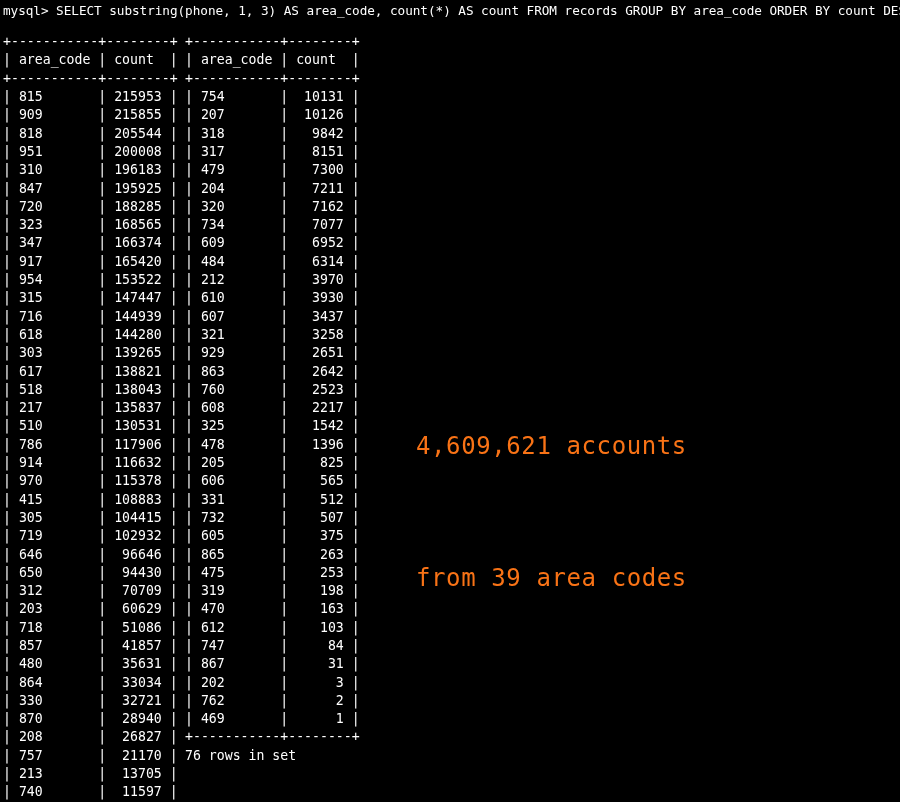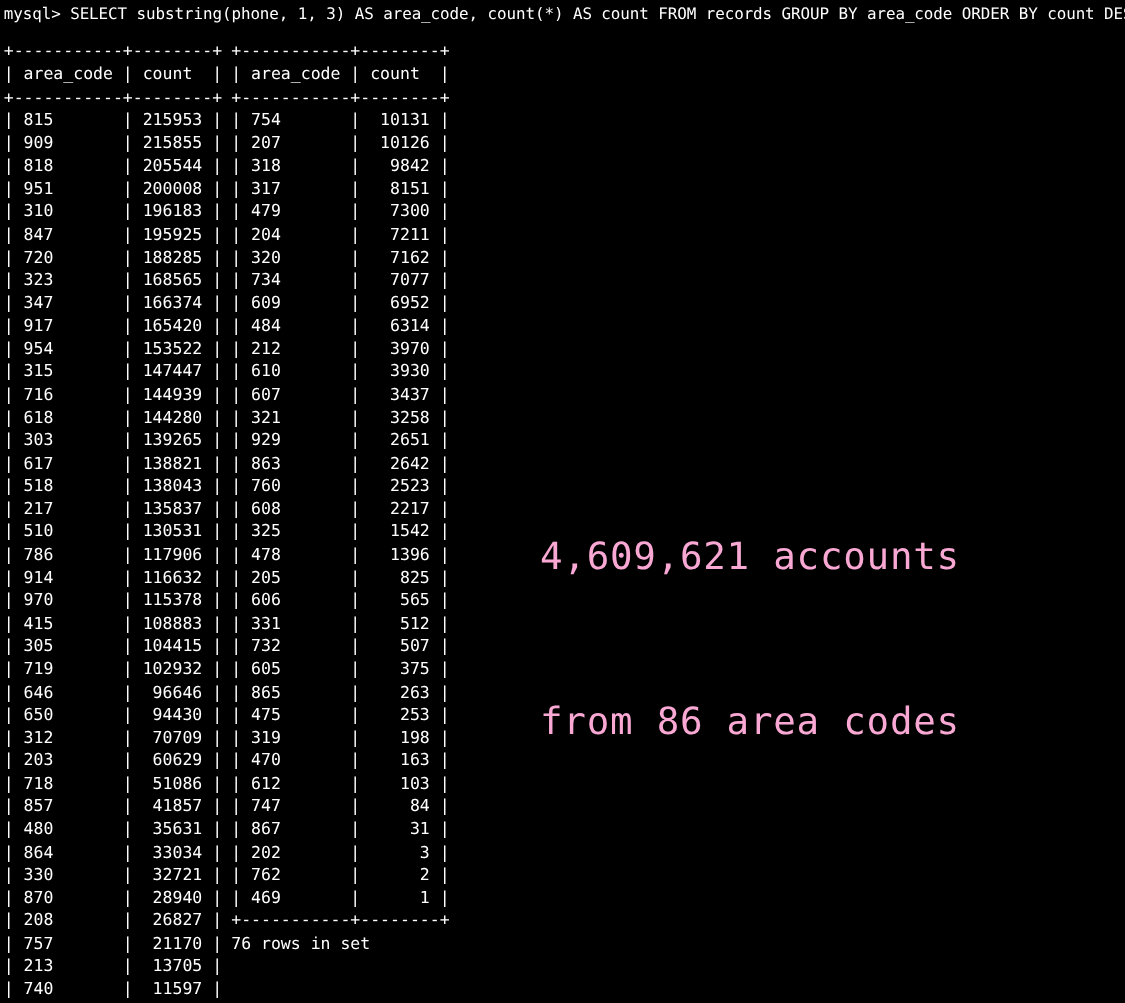--- a/index.html
+++ b/index.html
@@ -53,27 +53,27 @@
     font-size: 13.2px;
     line-height: 18.3px;
     color: #ffffff;
   }
   #table-left  { left: 3px;   top: 20px; }
   #table-right { left: 185px; top: 20px; }
 
   
   #annotation {
     position: absolute;
-    left: 432px;
+    left: 416px;
     top: 336px;
     white-space: pre;
     font-family: "DejaVu Sans Mono", "Liberation Mono", monospace;
-    font-size: 30px;
+    font-size: 24px;
     line-height: 44px;
-    color: #f9a8d4;
+    color: #f97316;
     letter-spacing: 0.6px;
   }
 </style>
 </head>
 <body>
 
 <div id="terminal">
 
   <div class="mono-line" id="query-line">mysql&gt; SELECT substring(phone, 1, 3) AS area_code, count(*) AS count FROM records GROUP BY area_code ORDER BY count DESC;</div>
 
@@ -158,16 +158,16 @@
 | 747       |     84 |
 | 867       |     31 |
 | 202       |      3 |
 | 762       |      2 |
 | 469       |      1 |
 +-----------+--------+
 76 rows in set</pre>
 
   <div id="annotation">
     <div>4,609,621 accounts</div>
-    <div>from 86 area codes</div>
+    <div>from 39 area codes</div>
   </div>
 
 </div>
 
 </body></html>

